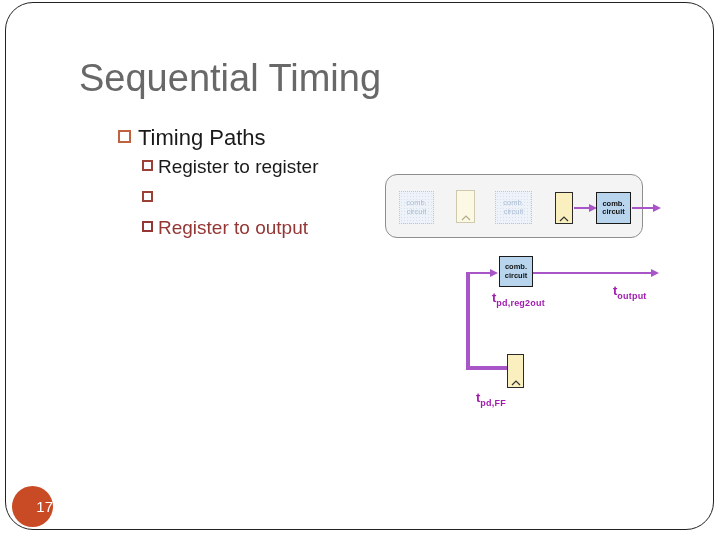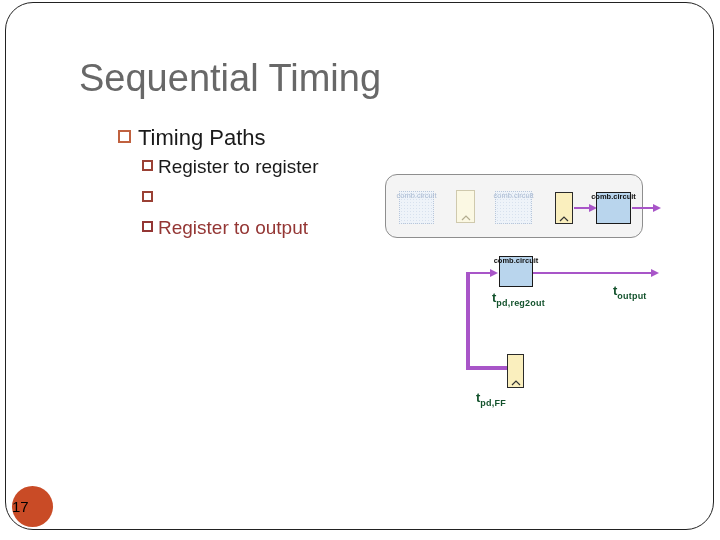--- a/index.html
+++ b/index.html
@@ -29,21 +29,21 @@
   .lvl2.item2{top:216px;color:#943634;}
   .lvl2.item2 .bullet-sq{border-color:#943634;}
 
   
   .dg-container{
     position:absolute;left:385px;top:174px;width:258px;height:64px;
     background:#f4f4f4;border:1.5px solid #8e8e8e;border-radius:12px;box-sizing:border-box;
   }
   .comb-box{
     position:absolute;box-sizing:border-box;text-align:center;
-    display:flex;flex-direction:row;justify-content:center;
+    display:flex;flex-direction:column;justify-content:center;
     font-size:7.5px;line-height:8.5px;
   }
   .comb-faded{
     background-color:#eef3f9;
     background-image:radial-gradient(#d7e1ee 0.8px, transparent 0.8px);
     background-size:3px 3px;
     border:1px dotted #b9c7da;color:#a9bad2;
   }
   .comb-solid{background:#b9d5ed;border:1.5px solid #1a1a1a;color:#111;font-weight:700;}
   .reg{
@@ -51,27 +51,27 @@
     display:flex;align-items:flex-end;justify-content:center;
   }
   .reg-faded{background:#fbf8e3;border:1px solid #cfc9ad;}
   .reg-solid{background:#faefbe;border:1px solid #2a2a2a;}
   .reg svg{display:block;margin-bottom:1px;}
 
   .pline{position:absolute;background:#a855c8;}
   .phead{position:absolute;width:0;height:0;border-top:4px solid transparent;
          border-bottom:4px solid transparent;border-left:8px solid #a855c8;}
 
-  .tlabel{position:absolute;color:#14532d;font-weight:700;font-size:13px;white-space:nowrap;}
+  .tlabel{position:absolute;color:#a21caf;font-weight:700;font-size:13px;white-space:nowrap;}
   .tlabel .sub{font-size:9px;vertical-align:-4px;letter-spacing:0.2px;}
 
   .page-circle{
     position:absolute;left:12px;top:486px;width:41px;height:41px;border-radius:50%;
-    background:#c94b26;display:flex;align-items:center;justify-content:flex-start;
-    color:#000000;font-size:15px;
+    background:#c94b26;display:flex;align-items:center;justify-content:flex-end;
+    color:#ffffff;font-size:15px;
   }
 </style>
 </head>
 <body>
 
 <div class="slide">
   <div class="slide-frame"></div>
 
   <div class="title">Sequential Timing</div>
 

